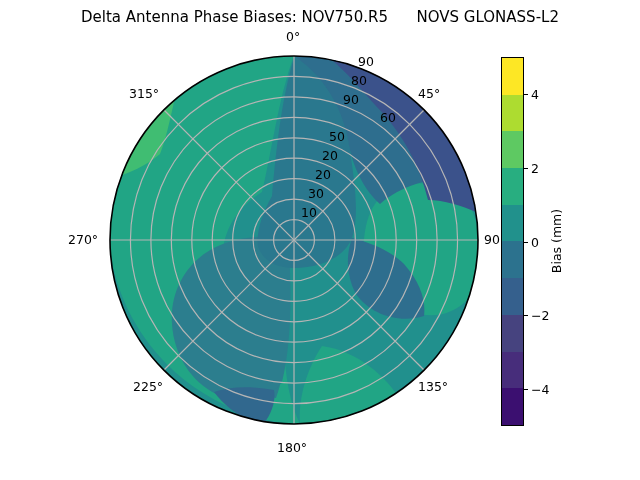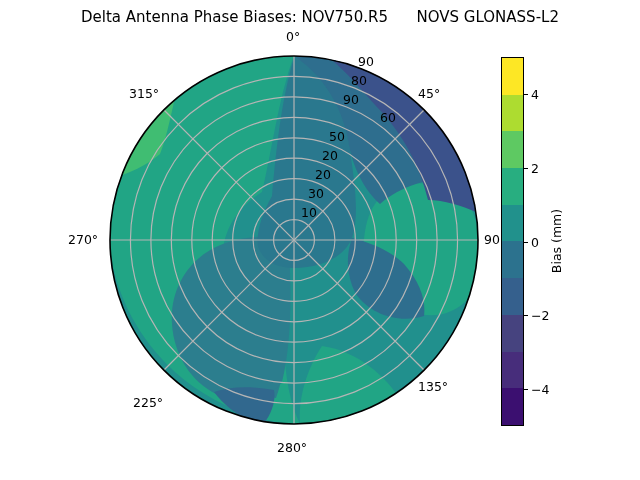--- a/index.html
+++ b/index.html
@@ -170,22 +170,22 @@
         <line x1="424" y1="110" x2="164" y2="370"></line>
       </g>
 
       <circle cx="294" cy="240" r="184" fill="none" stroke="#000000" stroke-width="1.6"></circle>
     </svg>
 
     <div class="tick-label" style="left:286px; top:29px;">0°</div>
     <div class="tick-label" style="left:418px; top:86px;text-align:right;">45°</div>
     <div class="tick-label" style="left:484px; top:232px;">90</div>
     <div class="tick-label" style="left:418px; top:379px;">135°</div>
-    <div class="tick-label" style="left:277px; top:440px;">280°</div>
-    <div class="tick-label" style="left:133px; top:379px;margin-top:16px;">225°</div>
+    <div class="tick-label" style="left:277px; top:440px;">180°</div>
+    <div class="tick-label" style="left:133px; top:379px;">225°</div>
     <div class="tick-label" style="left:68px;  top:232px;">270°</div>
     <div class="tick-label" style="left:129px; top:86px;">315°</div>
 
     <div class="r-label" style="left:301px; top:205px;">10</div>
     <div class="r-label" style="left:308px; top:186px;">30</div>
     <div class="r-label" style="left:315px; top:167px;">20</div>
     <div class="r-label" style="left:322px; top:148px;">20</div>
     <div class="r-label" style="left:329px; top:129px;">50</div>
     <div class="r-label" style="left:336px; top:110px;margin-left:44px;">60</div>
     <div class="r-label" style="left:343px; top:92px;">90</div>

